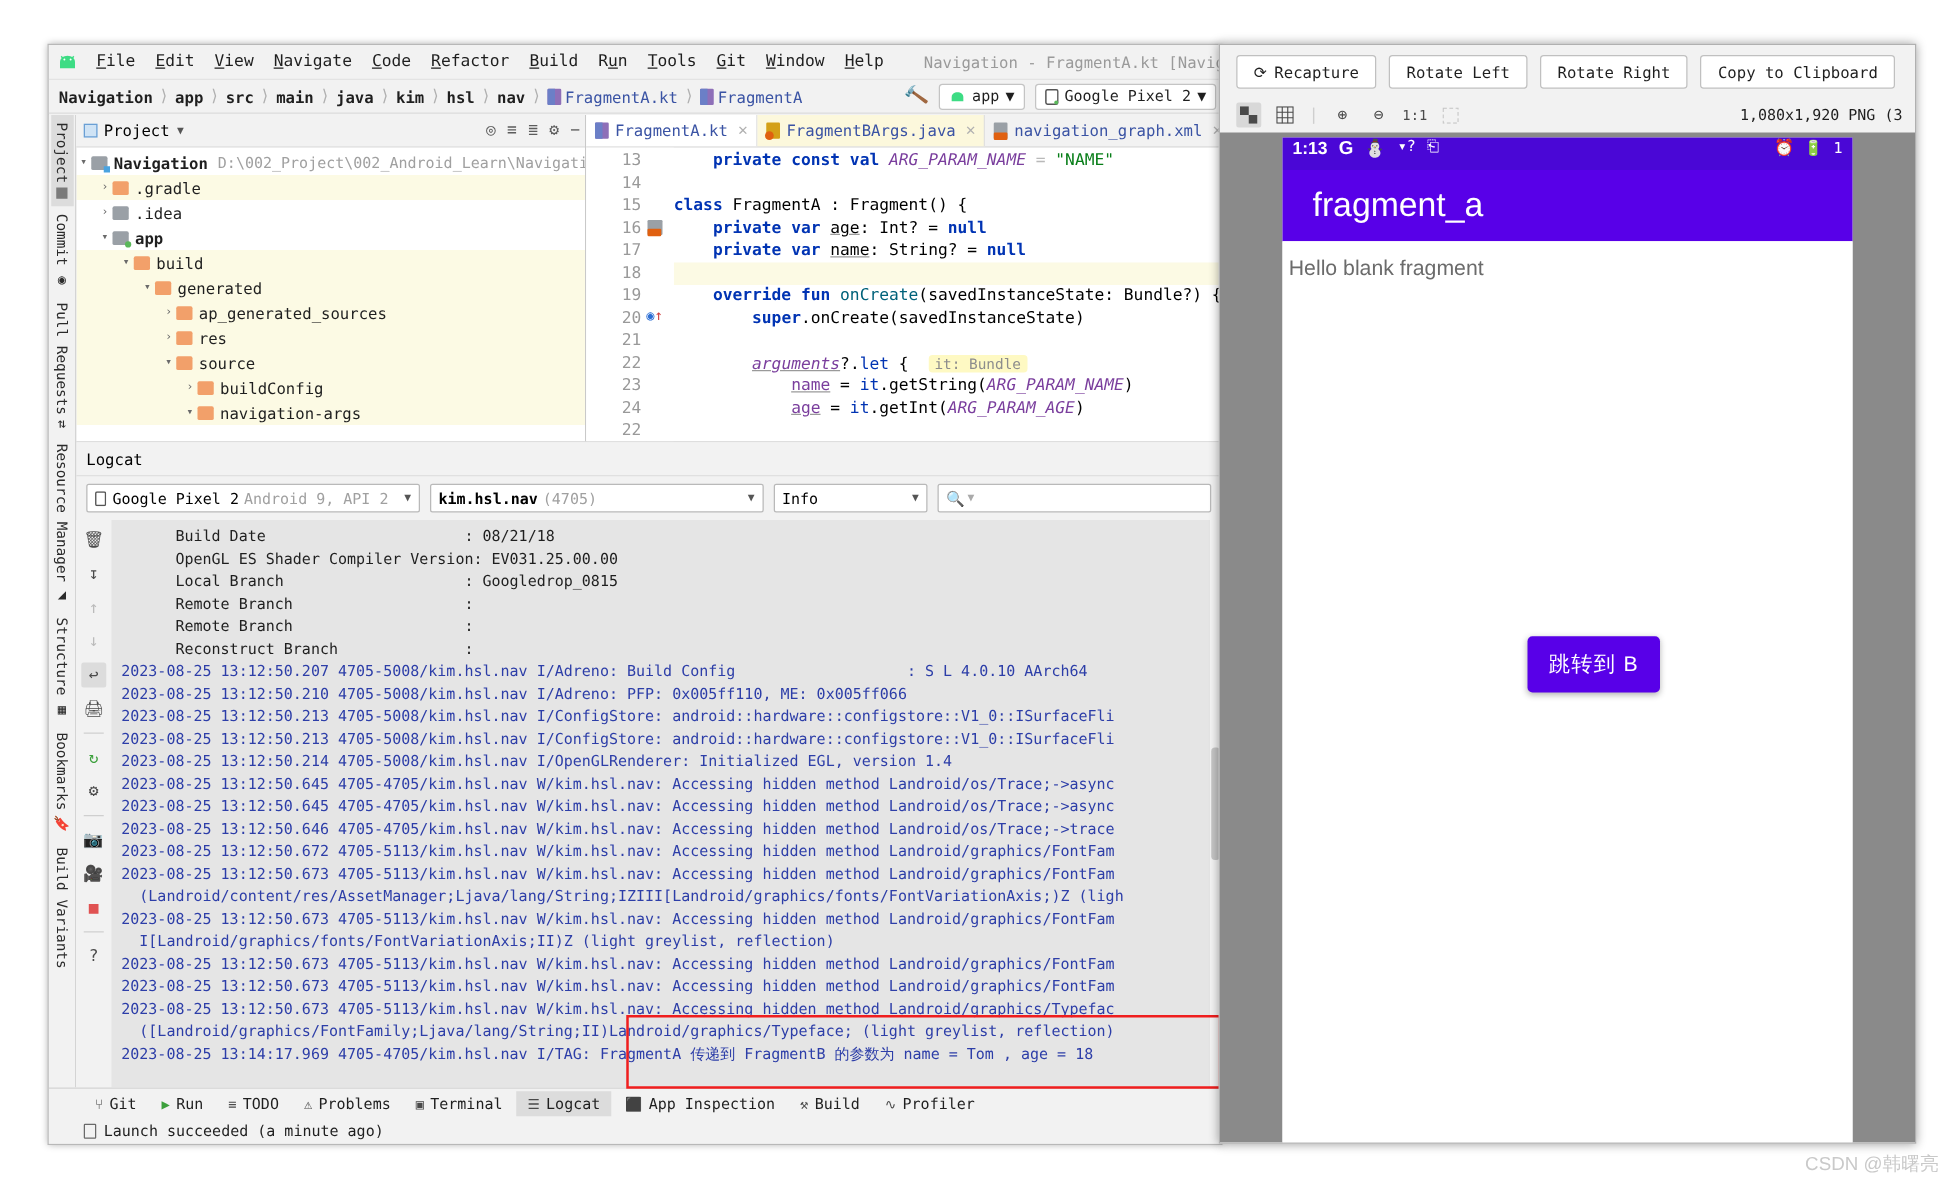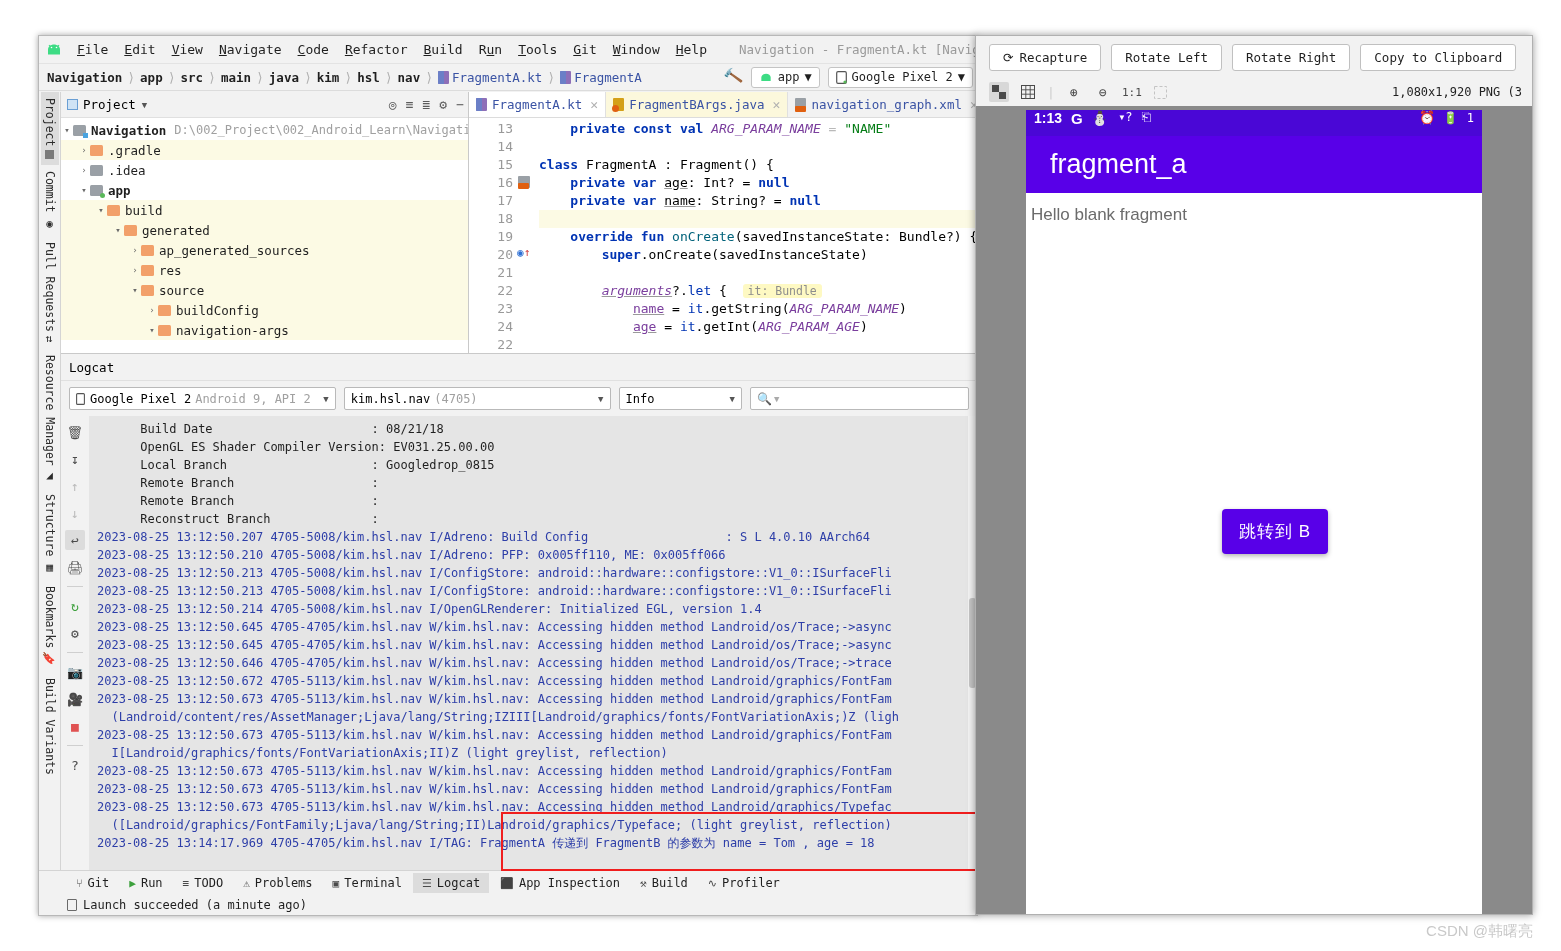--- a/index.html
+++ b/index.html
@@ -186,21 +186,21 @@
   .ph-content { position:relative; height:calc(100% - 83px); background:#fff;}
   .ph-hello { position:absolute; left:5px; top:12px; font-size:17px; color:#6b6b6b; font-family:"Liberation Sans", sans-serif;}
   .ph-btn {
     position:absolute; left:196px; top:316px;
     background:#5800e8; color:#fff; border-radius:4px;
     padding:11px 17px; font-size:17px; font-family:"Liberation Sans", sans-serif;
     box-shadow:0 2px 5px rgba(0,0,0,0.3); letter-spacing:1px; white-space:nowrap;
   }
 
   .watermark {
-    position:absolute; right:28px; bottom:10px;
+    position:absolute; right:10px; bottom:10px;
     color:#c9c9c9; font-size:15px; font-family:"Liberation Sans", sans-serif;
   }
   .scrollbar-v { position:absolute; right:0; top:0; width:9px; bottom:0; background:#f4f4f4;}
   .scrollbar-v .thumb { position:absolute; left:1px; width:7px; background:#c6c6c6; border-radius:3px;}
 </style>
 </head>
 <body>
 
 <div class="root">
 
@@ -462,21 +462,21 @@
           <div class="lc-toolbar">
             <div class="combo" style="width:268px">
               <svg width="9" height="12" viewBox="0 0 9 12" style="margin-right:5px">
                   <rect x="0.6" y="0.6" width="7.8" height="10.8" rx="1" fill="none" stroke="#555" stroke-width="1.1"></rect>
                 </svg>
               <span>Google Pixel 2</span>
               <span class="dim">Android 9, API 2</span>
               <span class="caret">▼</span>
             </div>
             <div class="combo" style="width:268px">
-              <span style="font-weight:normal">kim.hsl.nav</span>
+              <span style="font-weight:bold">kim.hsl.nav</span>
               <span class="dim">(4705)</span>
               <span class="caret">▼</span>
             </div>
             <div class="combo" style="width:124px">
               <span>Info</span>
               <span class="caret">▼</span>
             </div>
             <div class="combo" style="width:220px;color:#aaa">
               <span>🔍</span>
               <span style="margin-left:2px;font-size:9px">▼</span>

